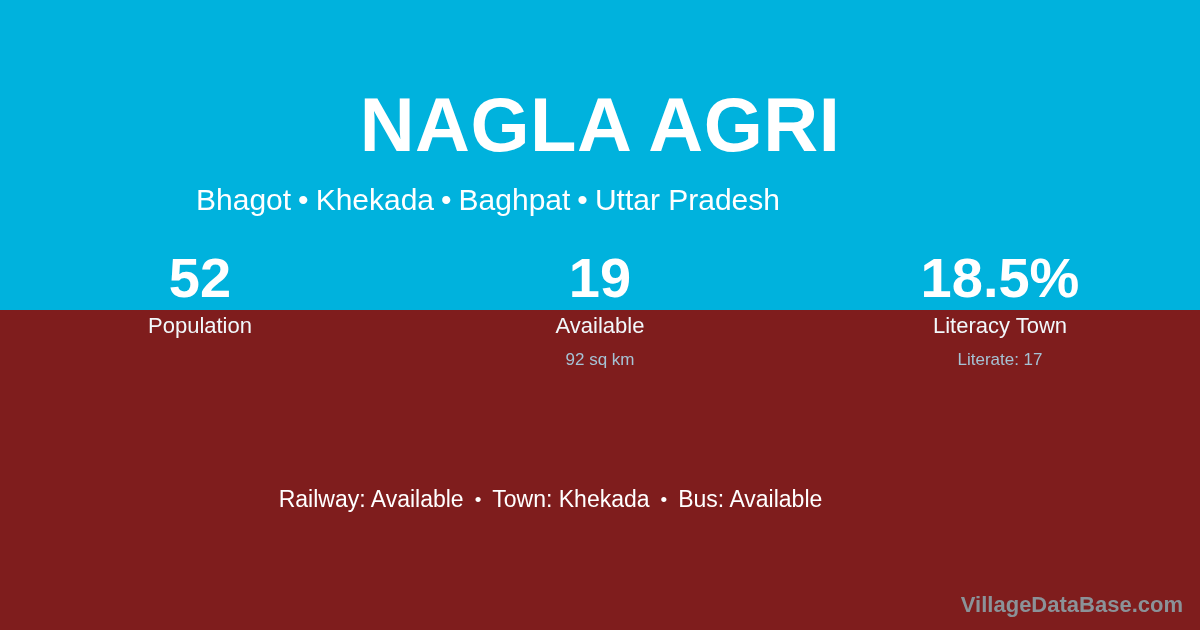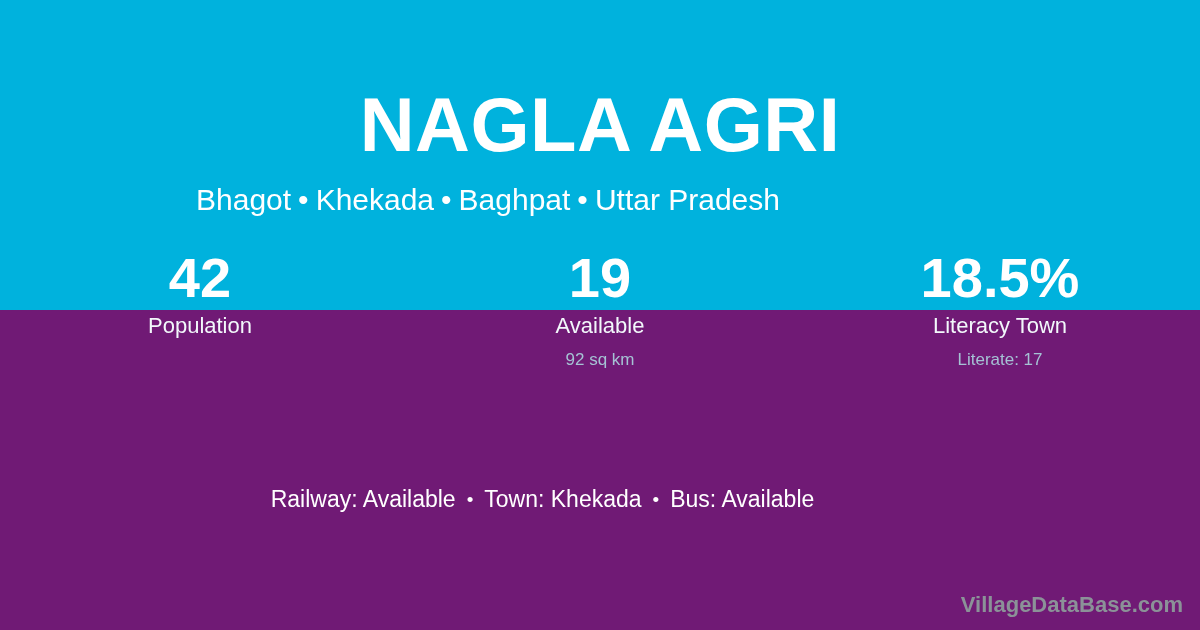--- a/index.html
+++ b/index.html
@@ -12,21 +12,21 @@
     overflow: hidden;
     background: #05537d;
     font-family: "Liberation Sans", sans-serif;
     -webkit-font-smoothing: antialiased;
   }
 
   .card {
     position: relative;
     width: 1200px;
     height: 630px;
-    background: #701a75;
+    background: #7f1d1d;
     overflow: hidden;
   }
 
   
   .top-band {
     position: absolute;
     left: 0;
     top: 0;
     width: 1200px;
     height: 310px;
@@ -98,21 +98,21 @@
     font-size: 17px;
     line-height: 22px;
     font-weight: normal;
     color: #a5c2d4;
     white-space: nowrap;
   }
 
   
   .amenities {
     position: absolute;
-    left: 0;
+    left: 8px;
     top: 484px;
     width: 1085px;
     text-align: center;
     font-size: 23px;
     line-height: 30px;
     color: #ffffff;
     white-space: nowrap;
   }
   .amenities .sep {
     padding: 0 11px;
@@ -141,21 +141,21 @@
 
   <div class="village-title">NAGLA AGRI</div>
 
   <div class="breadcrumb">
     <span>Bhagot</span><span class="sep">•</span><span>Khekada</span><span class="sep">•</span><span>Baghpat</span><span class="sep">•</span><span>Uttar Pradesh</span>
   </div>
 
   <div class="stats">
 
     <div class="stat">
-      <div class="stat-value">42</div>
+      <div class="stat-value">52</div>
       <div class="stat-label">Population</div>
     </div>
 
     <div class="stat">
       <div class="stat-value">19</div>
       <div class="stat-label">Available</div>
       <div class="stat-sub">92 sq km</div>
     </div>
 
     <div class="stat">

